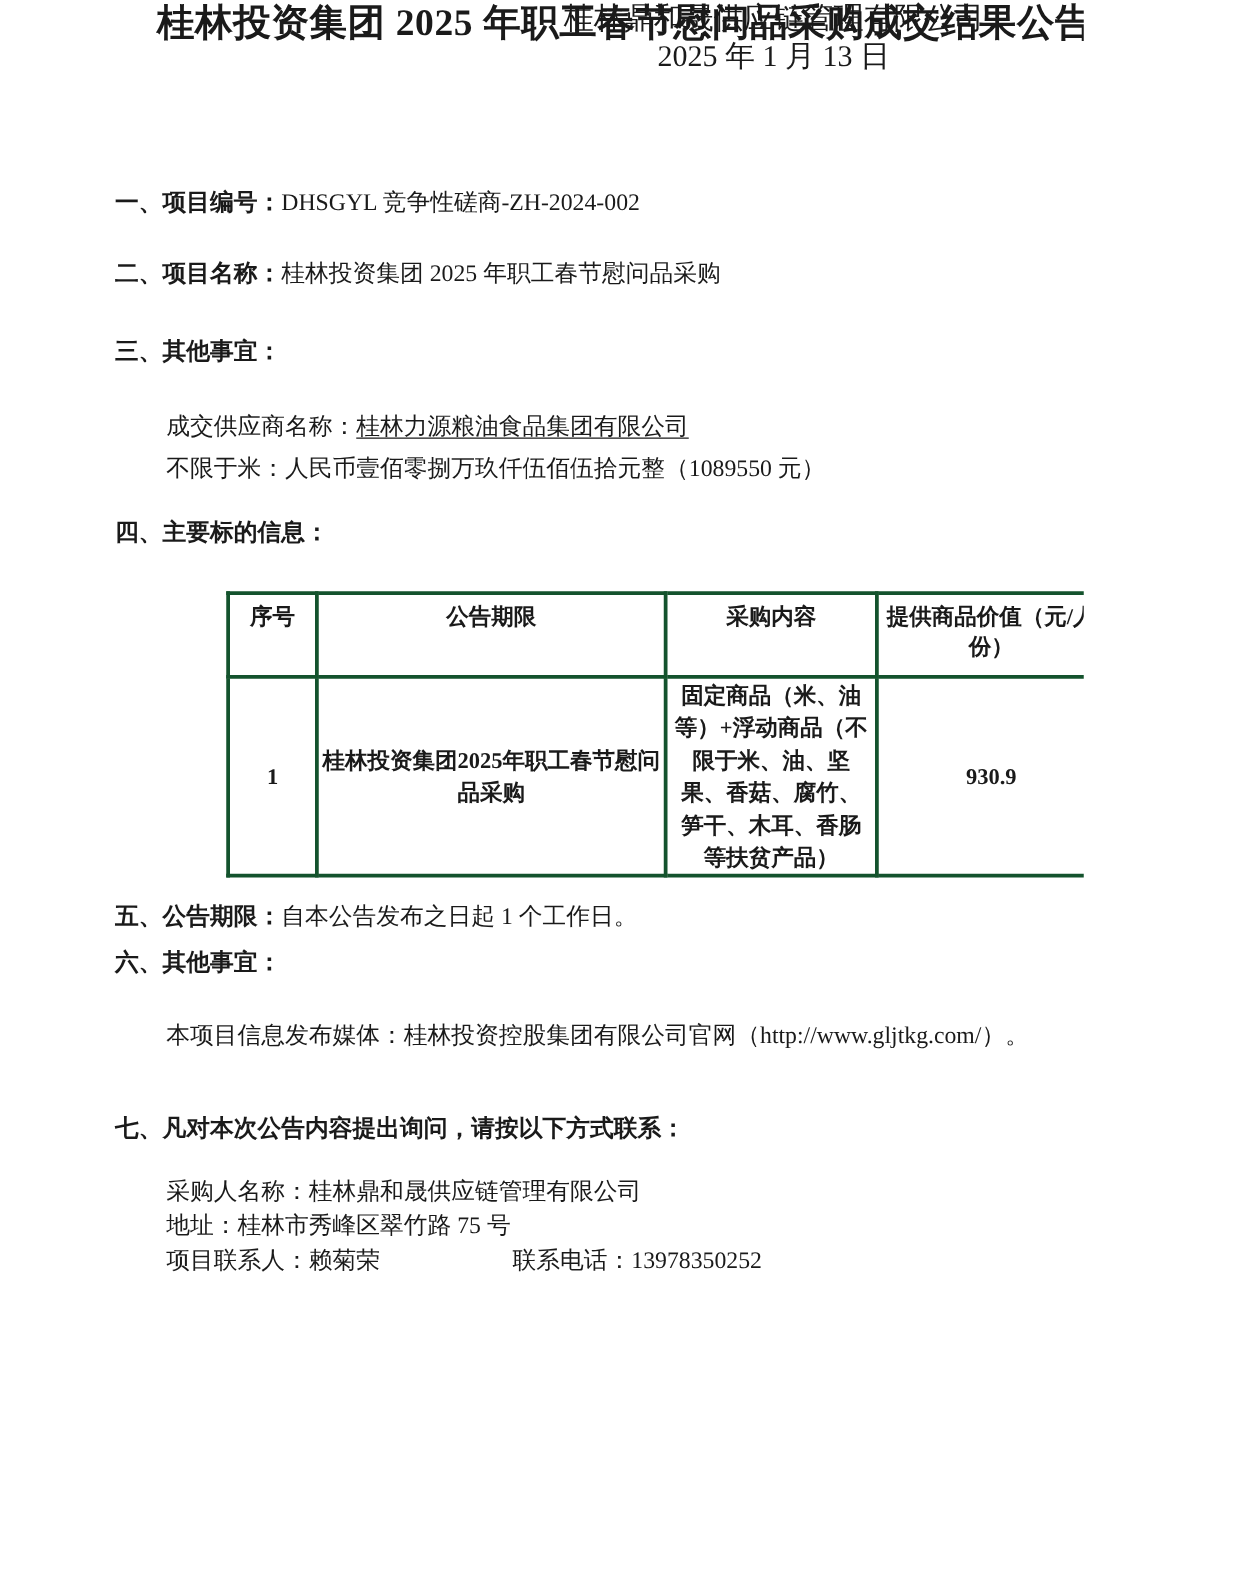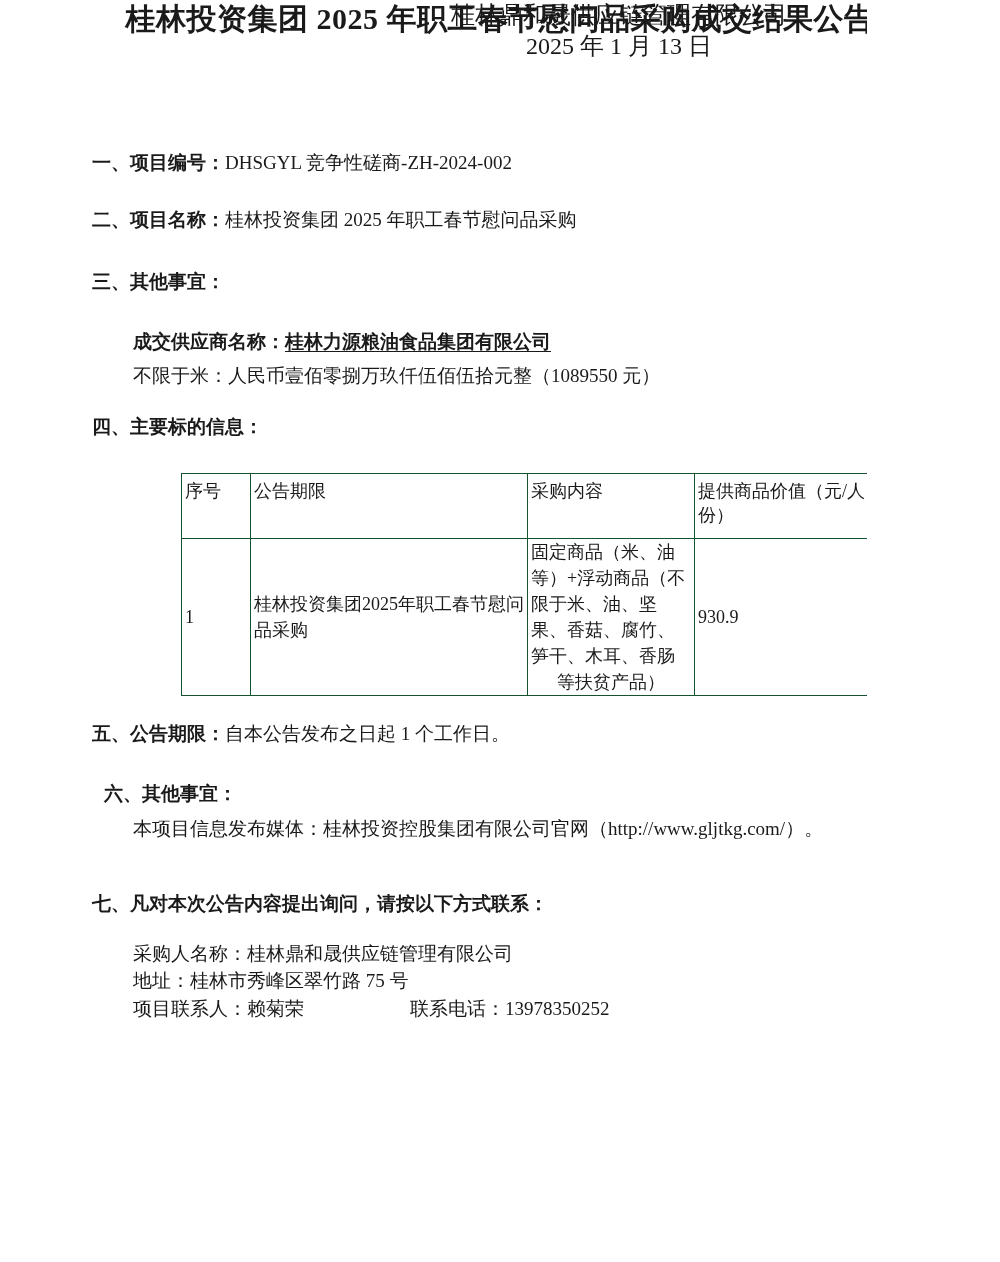--- a/index.html
+++ b/index.html
@@ -25,23 +25,24 @@
   .ind{left:133px;}
   .b{font-weight:bold;}
   .u{text-decoration:underline; text-underline-offset:3px;}
   table.info{
     border-collapse:collapse;
     table-layout:fixed;
     width:666px;
     font-size:18px;
   }
   table.info td{
-    border:1px solid #14532d;
-    text-align:left;
+    border:3px solid #14532d;
+    text-align:center;
     overflow:hidden;
+    font-weight:bold;
   }
   table.info .hdr td{
     height:59px;
     vertical-align:top;
     padding:5px 3px 0 3px;
     line-height:24px;
   }
   table.info .bod td{
     height:156px;
     vertical-align:middle;
@@ -77,21 +78,21 @@
   <div class="abs line sec" style="top:150px;">
     <span class="b">一、项目编号：</span><span>DHSGYL 竞争性磋商-ZH-2024-002</span>
   </div>
 
   <div class="abs line sec" style="top:207px;">
     <span class="b">二、项目名称：</span><span>桂林投资集团 2025 年职工春节慰问品采购</span>
   </div>
 
   <div class="abs line sec b" style="top:269px;">三、其他事宜：</div>
 
-  <div class="abs line ind" style="top:329px;font-weight:bold;">
+  <div class="abs line ind" style="top:329px;">
     <span>成交供应商名称：</span><span class="u">桂林力源粮油食品集团有限公司</span>
   </div>
 
   <div class="abs line ind" style="top:363px;">
     <span>不限于米：</span><span>人民币壹佰零捌万玖仟伍佰伍拾元整（1089550 元）</span>
   </div>
 
   <div class="abs line sec b" style="top:414px;">四、主要标的信息：</div>
 
   <table class="info abs" style="left:181px; top:473px;">
@@ -108,21 +109,21 @@
       <td class="c3 content-cell">固定商品（米、油等）+浮动商品（不限于米、油、坚果、香菇、腐竹、笋干、木耳、香肠等扶贫产品）</td>
       <td class="c4">930.9</td>
     </tr>
   </tbody>
     </table>
 
   <div class="abs line sec" style="top:721px;">
     <span class="b">五、公告期限：</span><span>自本公告发布之日起 1 个工作日。</span>
   </div>
 
-  <div class="abs line sec b" style="top:781px;margin-left:12px;">六、其他事宜：</div>
+  <div class="abs line sec b" style="top:758px;">六、其他事宜：</div>
 
   <div class="abs line ind" style="top:816px;">本项目信息发布媒体：桂林投资控股集团有限公司官网（http://www.gljtkg.com/）。</div>
 
   <div class="abs line ind" style="top:941px;">采购人名称：桂林鼎和晟供应链管理有限公司</div>
 
   <div class="abs line sec b" style="top:891px;">七、凡对本次公告内容提出询问，请按以下方式联系：</div>
 
   <div class="abs line ind" style="top:968px;">地址：桂林市秀峰区翠竹路 75 号</div>
 
   <div class="abs line ind" style="top:996px;">

